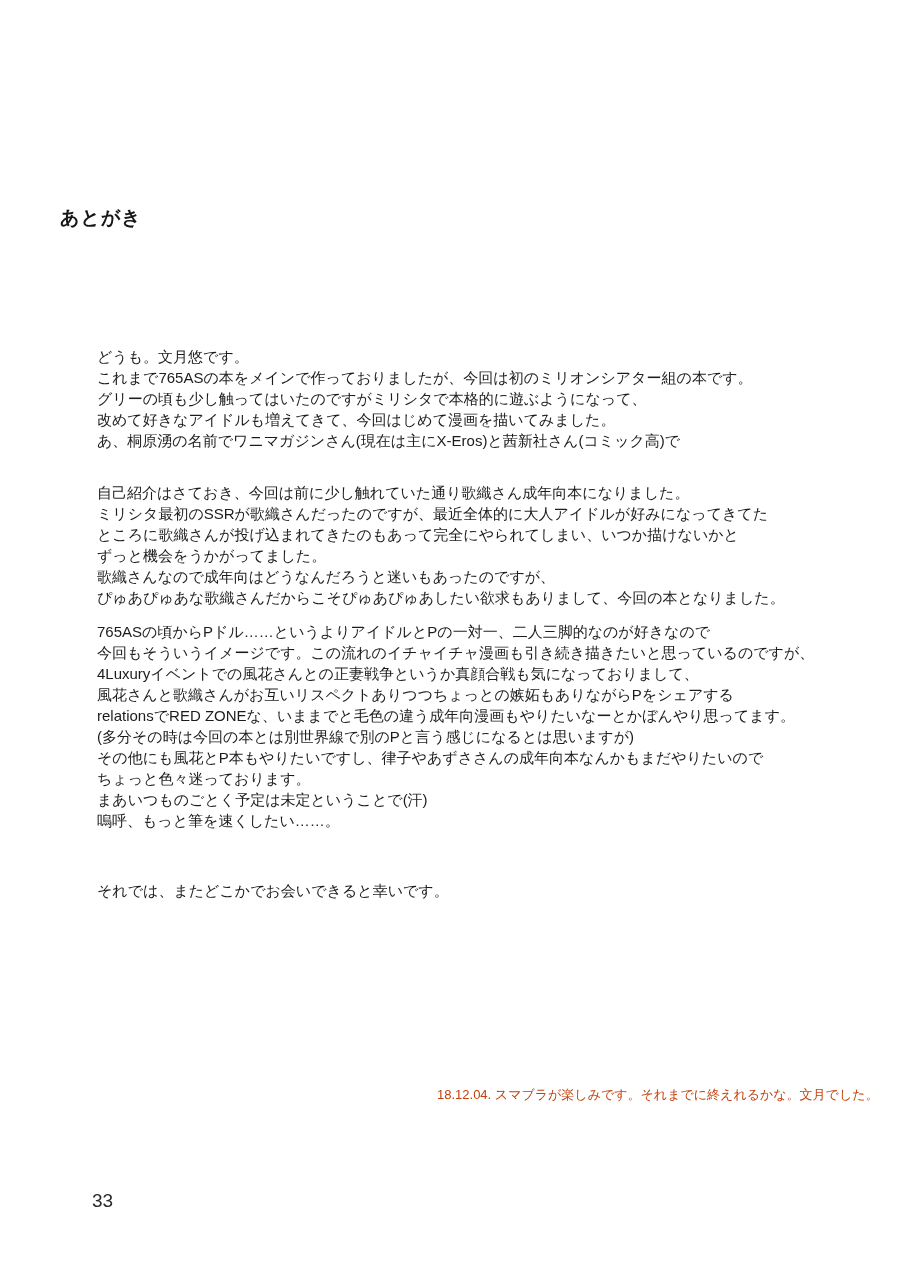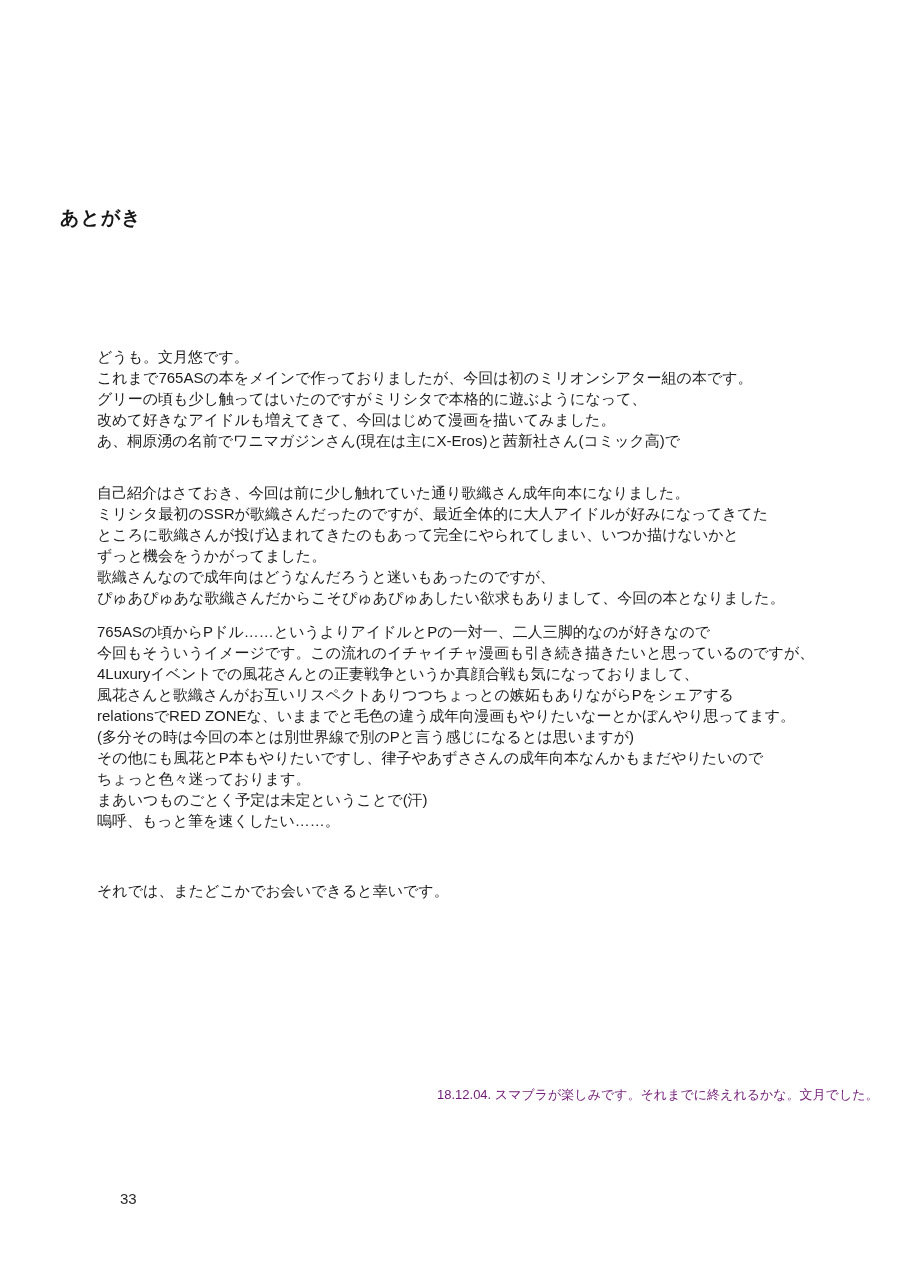--- a/index.html
+++ b/index.html
@@ -35,30 +35,29 @@
   }
   .para-1 { top: 302px; margin-top: 44px; }
   .para-2 { top: 482px; }
   .para-3 { top: 621px; }
   .closing { top: 880px; text-align: center; }
   .date-note {
     position: absolute;
     left: 437px;
     top: 1086px;
     font-size: 13px;
-    color: #701a75;
+    color: #c2410c;
     white-space: nowrap;
   }
   .page-number {
     position: absolute;
     left: 92px;
     top: 1190px;
-    font-size: 15px;
+    font-size: 19px;
     color: #2a2a2a;
-    margin-left: 28px;
   }
 </style>
 </head>
 <body>
 
 <div class="page">
 
   <div class="afterword-title">あとがき</div>
 
   <div class="body-block para-1">

